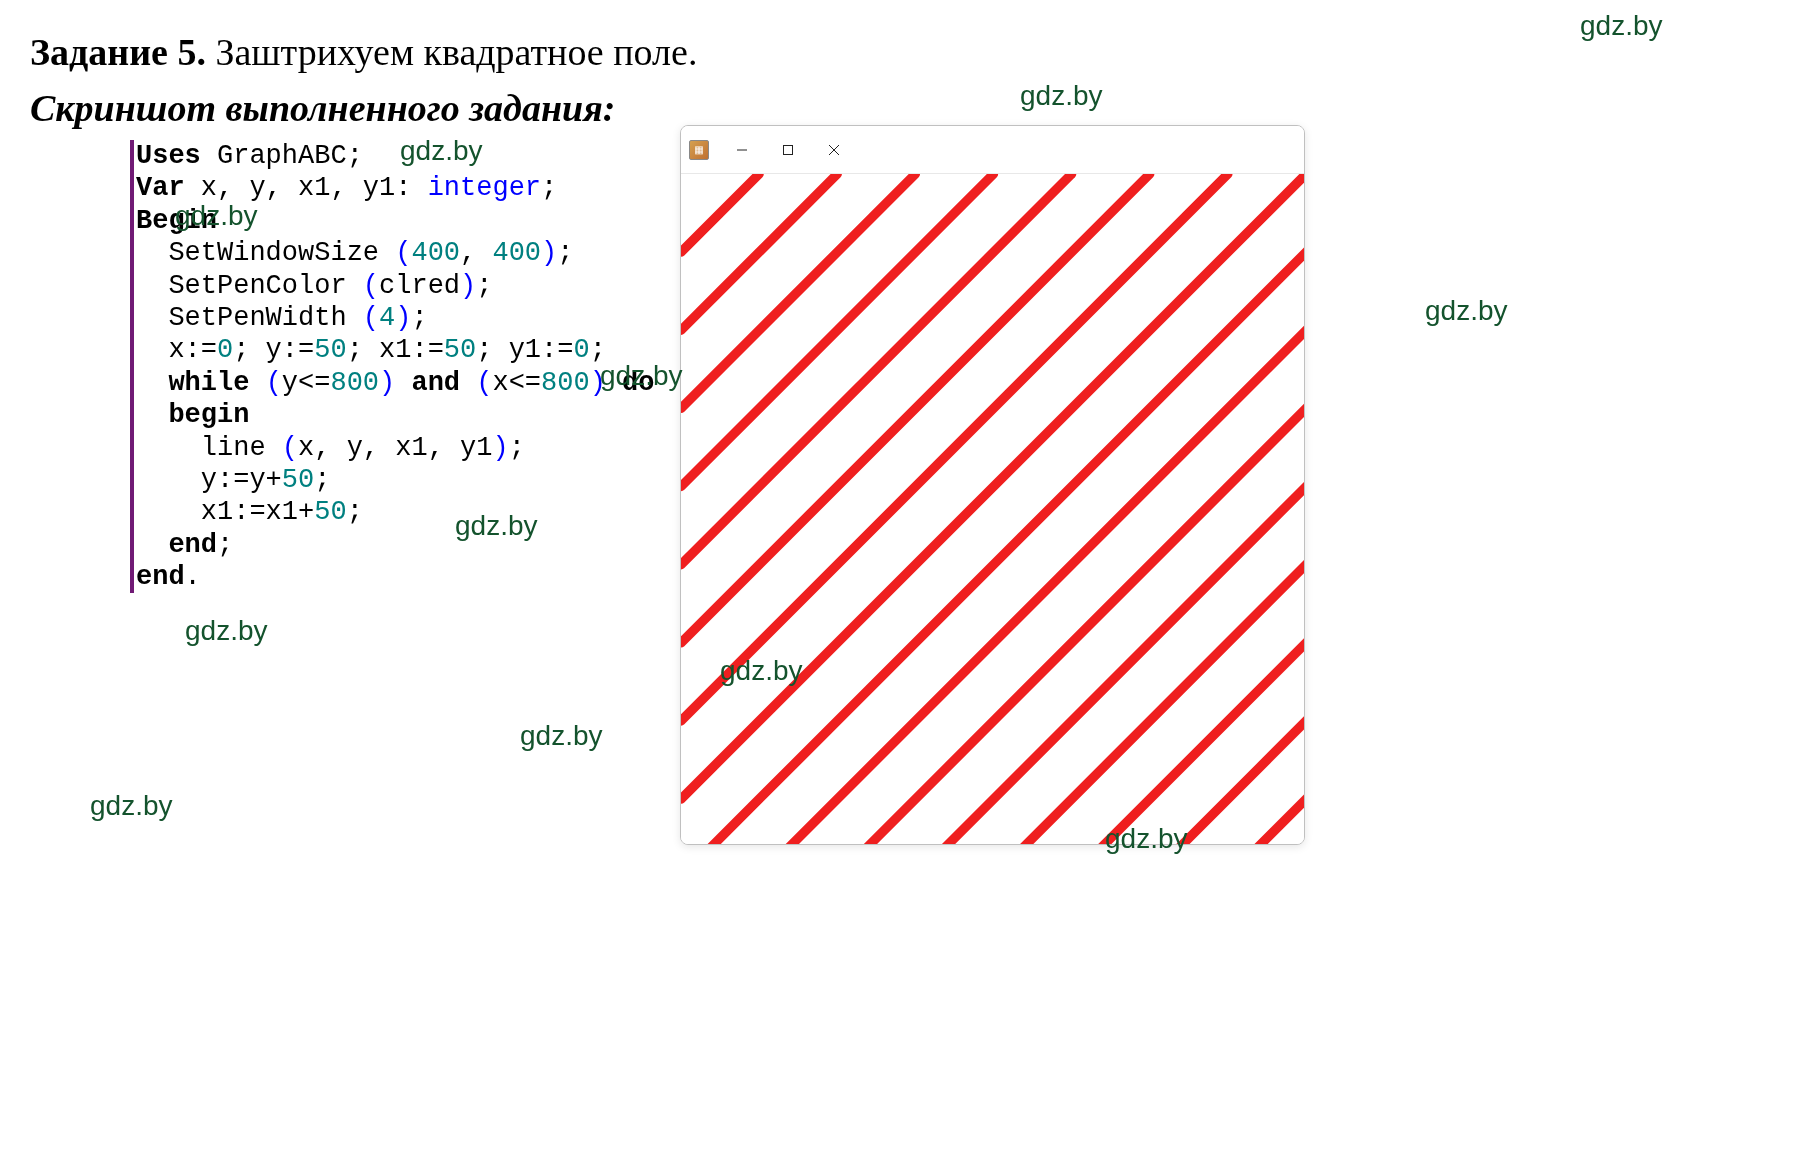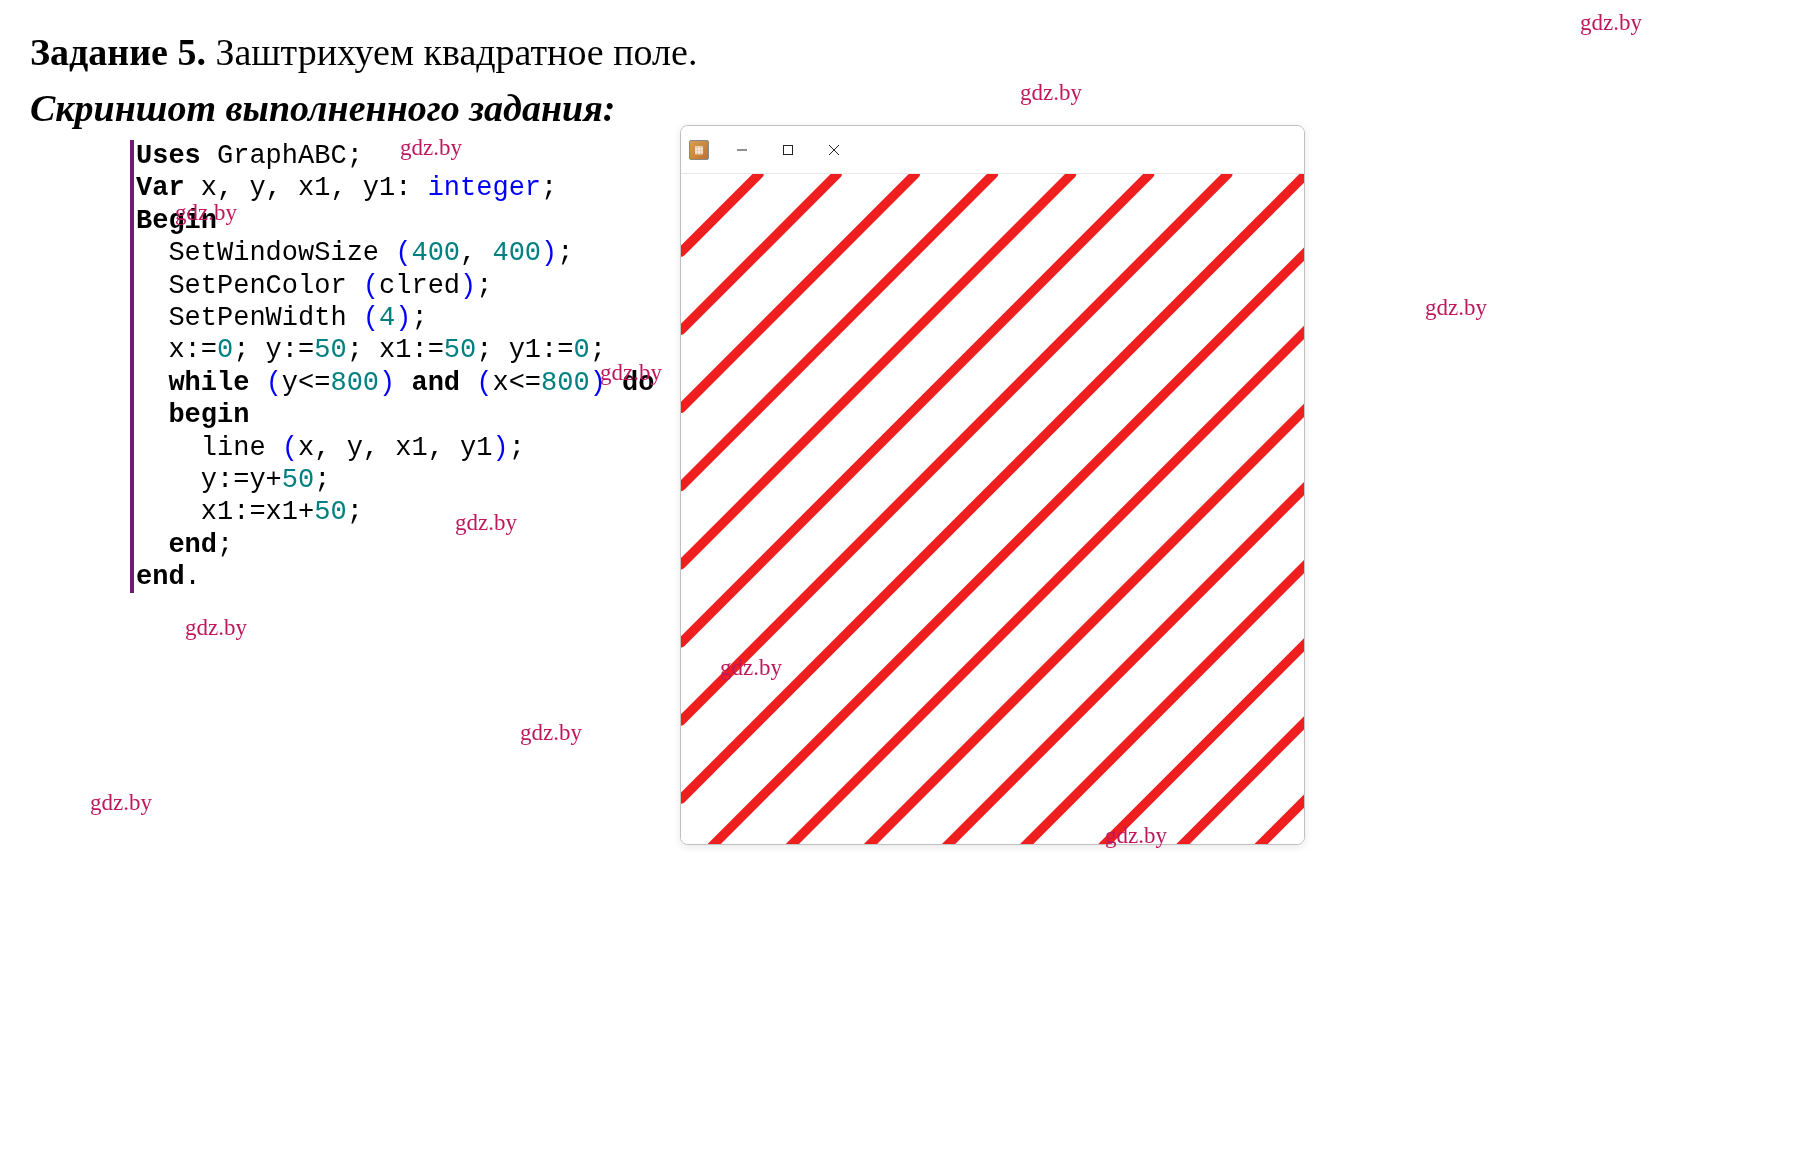--- a/index.html
+++ b/index.html
@@ -9,23 +9,23 @@
     }
     body {
       font-family: 'Times New Roman', serif;
       background: #ffffff;
       width: 1811px;
       height: 1164px;
       position: relative;
     }
     .watermark {
       position: absolute;
-      color: #be185d;
-      font-family: Liberation Serif, serif;
-      font-size: 23px;
+      color: #14532d;
+      font-family: Liberation Sans, sans-serif;
+      font-size: 28px;
       font-weight: normal;
       z-index: 100;
     }
     .header {
       padding: 30px 30px 10px 30px;
     }
     .task-title {
       font-size: 38px;
       font-weight: normal;
       margin-bottom: 12px;

